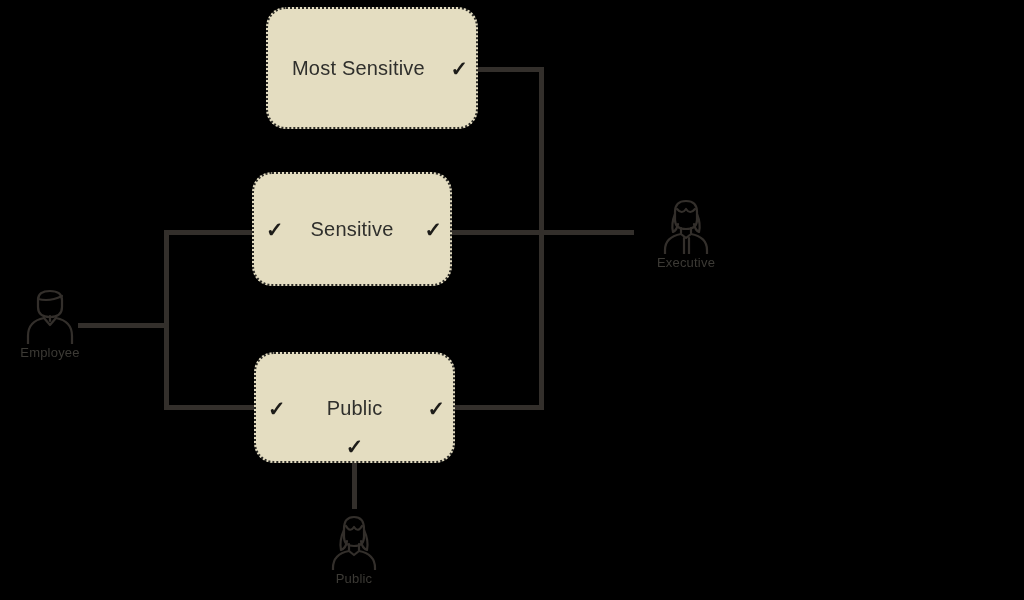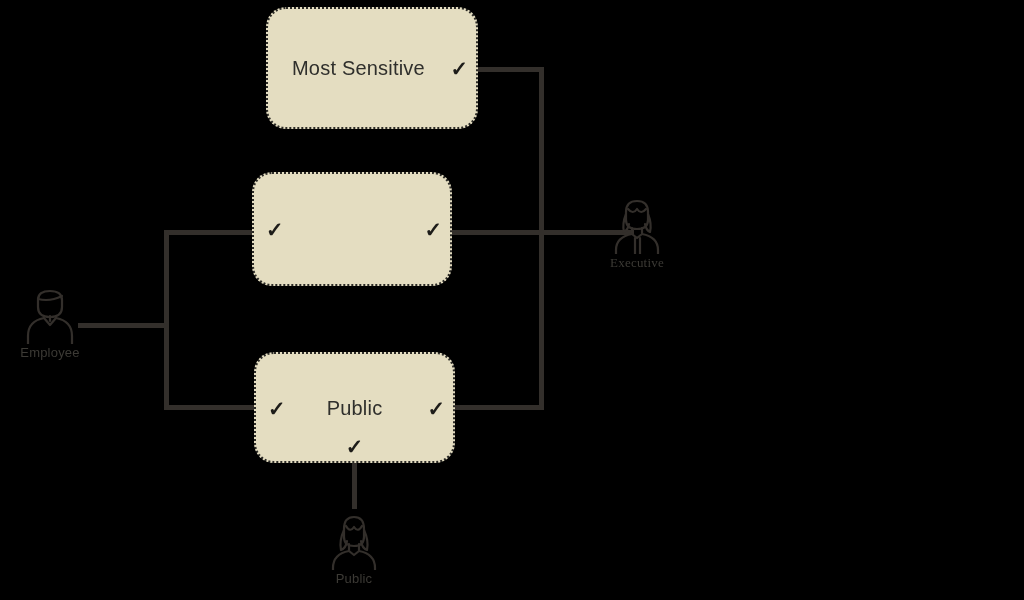--- a/index.html
+++ b/index.html
@@ -72,21 +72,21 @@
     text-align: center;
   }
   .actor svg { display: block; margin: 0 auto; }
   .actor-label {
     margin-top: 1px;
     color: #3c3a35;
     font-size: 13px;
     letter-spacing: .2px;
   }
   #actor-employee  { left: 0px;   top: 282px; text-align: center; }
-  #actor-executive { left: 587px; top: 192px; font-family: Liberation Serif, serif; }
+  #actor-executive { left: 636px; top: 192px; }
   #actor-public    { left: 304px; top: 508px; }
 </style>
 </head>
 <body>
 
 <div id="stage">
 
   <div class="line h" style="left:78px; top:323px; width:90px;"></div>
   <div class="line v" style="left:164px; top:230px; height:180px;"></div>
   <div class="line h" style="left:164px; top:230px; width:92px;"></div>
@@ -99,20 +99,21 @@
 
   <div class="line v" style="left:352px; top:461px; height:48px;"></div>
 
   <div class="box" id="box-most-sensitive">
     <span class="box-label">Most Sensitive</span>
     <span class="check right">✓</span>
   </div>
 
   <div class="box" id="box-sensitive">
     <span class="check left">✓</span>
+    <span class="box-label">Sensitive</span>
     <span class="check right">✓</span>
   </div>
 
   <div class="box" id="box-public">
     <span class="check left">✓</span>
     <span class="box-label">Public</span>
     <span class="check right">✓</span>
     <span class="check bottom">✓</span>
   </div>
 

